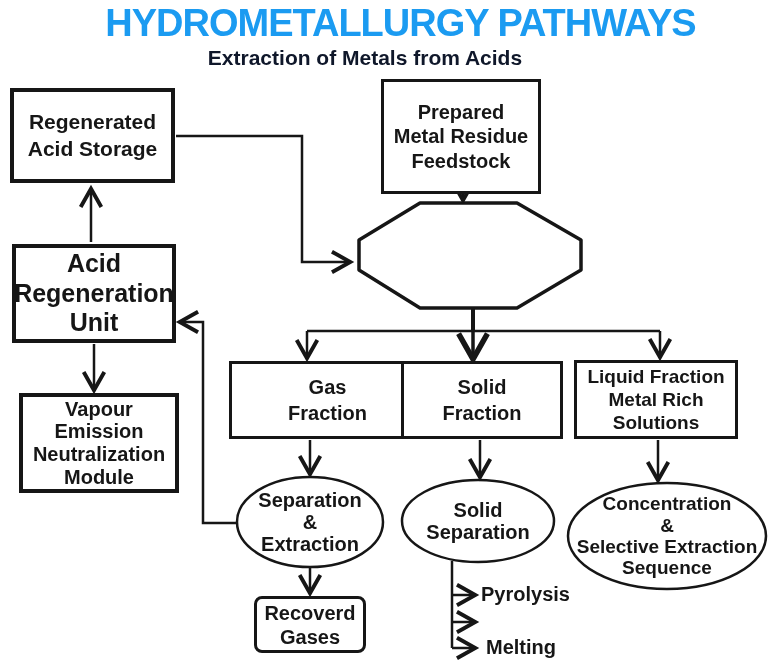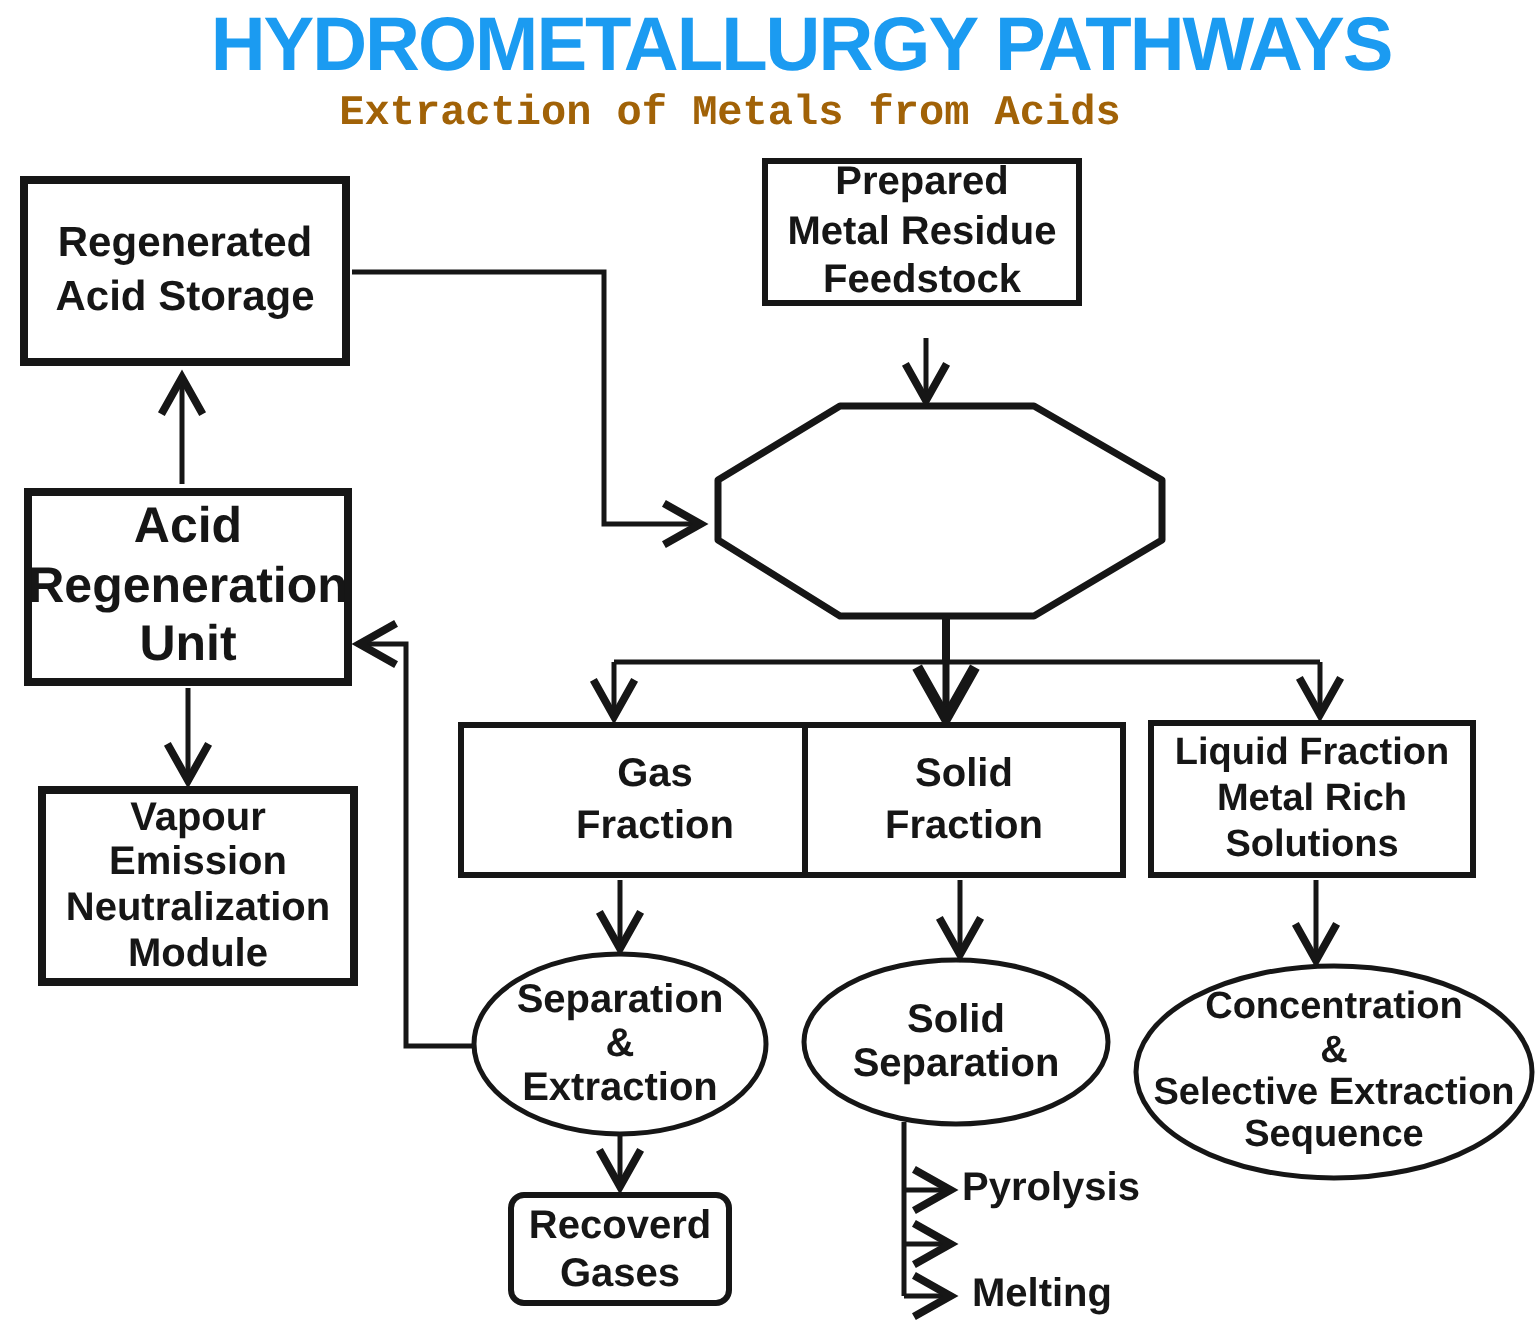--- a/index.html
+++ b/index.html
@@ -19,21 +19,21 @@
     display:flex;align-items:center;justify-content:center;text-align:center;
     font-weight:bold;z-index:3;}
   .lbl{white-space:pre-line;display:block;}
   .rect4{border:4px solid #161616;}
   .rect3{border:3px solid #161616;}
   
   #n-regen   {left:10px; top:88px;  width:165px;height:95px; font-size:21px;line-height:1.25;}
   #n-aru     {left:12px; top:244px; width:164px;height:99px; font-size:25px;line-height:1.18;}
   #n-vapour  {left:19px; top:393px; width:160px;height:100px;font-size:20px;line-height:1.13;align-items:center;}
   
-  #n-feed    {left:381px;top:79px;  width:160px;height:74px; font-size:20px;line-height:1.22;}
+  #n-feed    {left:381px;top:79px;  width:160px;height:115px; font-size:20px;line-height:1.22;}
   
   #n-gas     {left:229px;top:361px; width:197px;height:78px; font-size:20px;line-height:1.3;}
   #n-solid   {left:401px;top:361px; width:162px;height:78px; font-size:20px;line-height:1.3;}
   #n-liquid  {left:574px;top:360px; width:164px;height:79px; font-size:19px;line-height:1.22;}
   
   #n-recov   {left:254px;top:596px; width:112px;height:57px; font-size:20px;line-height:1.2;
               border:3px solid #161616;border-radius:8px;}
   
   .shape-label{position:absolute;z-index:3;text-align:center;font-weight:bold;
     display:flex;align-items:center;justify-content:center;background:transparent;}
@@ -47,21 +47,21 @@
   #l-pyrometallurgy{left:486px;top:610px;}
   #l-melting       {left:486px;top:636px;}
   svg.diagram{position:absolute;left:0;top:0;z-index:1;}
 </style>
 </head>
 <body>
 
 <div id="canvas">
 
   <div class="titlebar" style="color:#1B9BF1;">HYDROMETALLURGY PATHWAYS</div>
-  <div class="subtitlebar" style="color:#a16207;font-family:Liberation Mono, monospace;">Extraction of Metals from Acids</div>
+  <div class="subtitlebar" style="color:#0f172a;">Extraction of Metals from Acids</div>
 
   <svg class="diagram" width="769" height="662" viewBox="0 0 769 662">
     <defs>
       <marker id="arr" viewBox="0 0 12 12" refX="9" refY="6" markerWidth="11" markerHeight="11" orient="auto-start-reverse">
         <path d="M2,1.5 L10,6 L2,10.5" fill="none" stroke="#161616" stroke-width="1.7"></path>
       </marker>
     </defs>
 
     <polygon points="420,203 517,203 581,240 581,270 517,308 420,308 359,270 359,240" fill="#ffffff" stroke="#161616" stroke-width="3.5" stroke-linejoin="round"></polygon>
 

